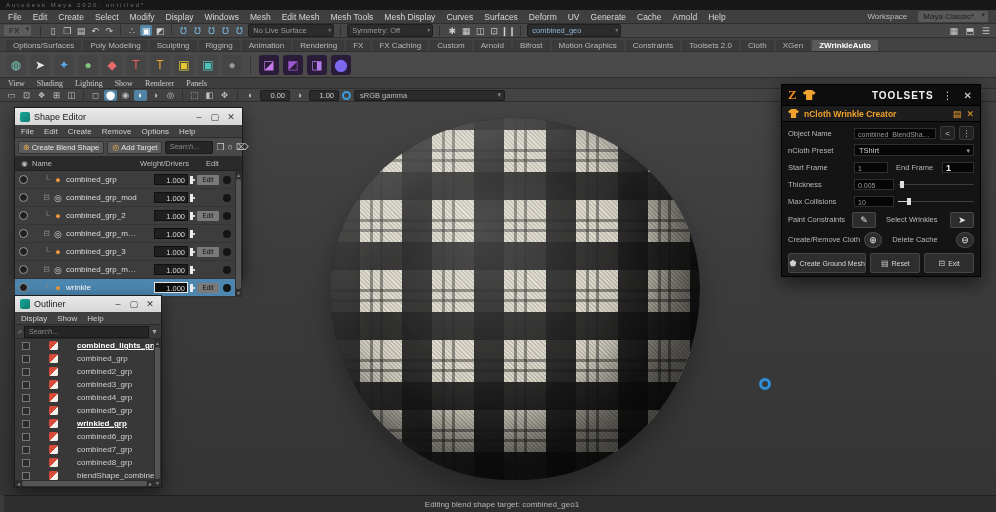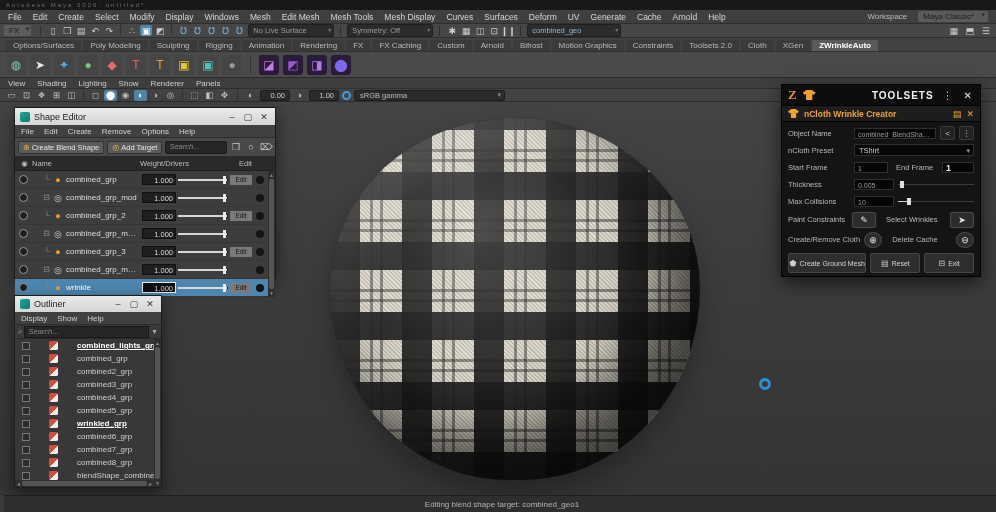--- a/index.html
+++ b/index.html
@@ -44,21 +44,21 @@
     border-bottom:1px solid #2d2d2d;}
   .shicon{width:20px;height:20px;border-radius:3px;display:flex;align-items:center;
     justify-content:center;font-size:12px;background:#454545;}
   .shdiv{width:1px;height:18px;background:#343434;margin:0 4px;}
   
   .viewport{position:absolute;left:0;top:78px;width:996px;height:417px;
     background:linear-gradient(180deg,#454545 0%,#3d3d3d 40%,#343434 100%);}
   .vpmenus{position:absolute;left:0;top:0;width:996px;height:11px;background:#3e3e3e;
     display:flex;align-items:center;gap:12px;padding:0 8px;box-sizing:border-box;
     border-bottom:1px solid #2f2f2f;}
-  .vpmenus .mi{font-size:8px;color:#cccccc;}
+  .vpmenus .mi{font-size:8px;color:#cccccc;font-family:Liberation Serif, serif;}
   .vptoolbar{position:absolute;left:0;top:11px;width:996px;height:13px;background:#434343;
     display:flex;align-items:center;gap:3px;padding:0 5px;box-sizing:border-box;
     border-bottom:1px solid #2e2e2e;}
   .vico{width:13px;height:11px;display:flex;align-items:center;justify-content:center;
     color:#c2c2c2;font-size:8.5px;border-radius:2px;}
   .vico.active{background:#5285a6;color:#fff;}
   .vnum{background:#2b2b2b;border:1px solid #1d1d1d;color:#cfcfcf;font-size:7.5px;
     padding:0px 4px;border-radius:2px;min-width:20px;text-align:right;}
   .vtransform{background:#2b2b2b;border:1px solid #1d1d1d;color:#bdbdbd;font-size:7.5px;
     padding:0px 14px 0 5px;border-radius:2px;min-width:130px;position:relative;}
@@ -119,21 +119,21 @@
     box-sizing:border-box;flex:0 0 9px;margin:0 2px;}
   .se-tree{flex:0 0 18px;color:#8a8a8a;font-size:8px;text-align:right;}
   .se-ico{flex:0 0 12px;text-align:center;font-size:9px;}
   .se-ico.target{color:#ef9b3c;}
   .se-ico.group{color:#cfcfcf;}
   .se-name{flex:0 0 74px;font-size:8px;color:#dcdcdc;overflow:hidden;white-space:nowrap;
     text-overflow:ellipsis;}
   .se-row.sel .se-name{color:#fff;font-weight:normal;}
   .se-weight{flex:0 0 34px;height:11px;background:#1f1f1f;border:1px solid #101010;
     color:#d8d8d8;font-size:7.5px;text-align:right;padding:0 2px;line-height:11px;
-    box-sizing:border-box;}
+    box-sizing:border-box;margin-left:12px;}
   .se-row.sel .se-weight{border-color:#e8e8e8;background:#0e0e0e;}
   .se-slider{flex:1;height:9px;position:relative;}
   .se-slider .track{position:absolute;left:0;right:0;top:3.5px;height:2px;background:#1a1a1a;}
   .se-slider .fill{position:absolute;left:0;top:3.5px;height:2px;background:#d7d7d7;width:97%;}
   .se-slider .knob{position:absolute;right:2px;top:0.5px;width:3px;height:8px;background:#ededed;}
   .se-chip{flex:0 0 22px;height:10px;background:#7a7a7a;border-radius:1px;color:#141414;
     font-size:6.5px;display:flex;align-items:center;justify-content:center;}
   .se-chip.hidden{visibility:hidden;}
   .se-dot{flex:0 0 12px;display:flex;justify-content:center;}
   .se-dot i{width:8px;height:8px;border-radius:50%;background:#141414;display:block;}
@@ -347,21 +347,21 @@
       <span class="vnum">0.00</span>
       <span class="vico">◑</span>
       <span class="vnum">1.00</span>
       <span class="cm-ring"></span>
       <span class="vtransform">sRGB gamma</span>
     </div>
     <div class="ball"></div>
     <div class="brush-ring"></div>
   </div>
 
-  <div class="win" style="left:14px;top:107px;width:262px;height:172px;">
+  <div class="win" style="left:14px;top:107px;width:229px;height:172px;">
     <div class="win-title">
       <span class="ticon"></span>
       <span class="t">Shape Editor</span>
       <span class="wbtn">–</span>
       <span class="wbtn">▢</span>
       <span class="wbtn">✕</span>
     </div>
     <div class="wmenus" id="se-menus">
         <span class="mi">File</span>
         <span class="mi">Edit</span>

